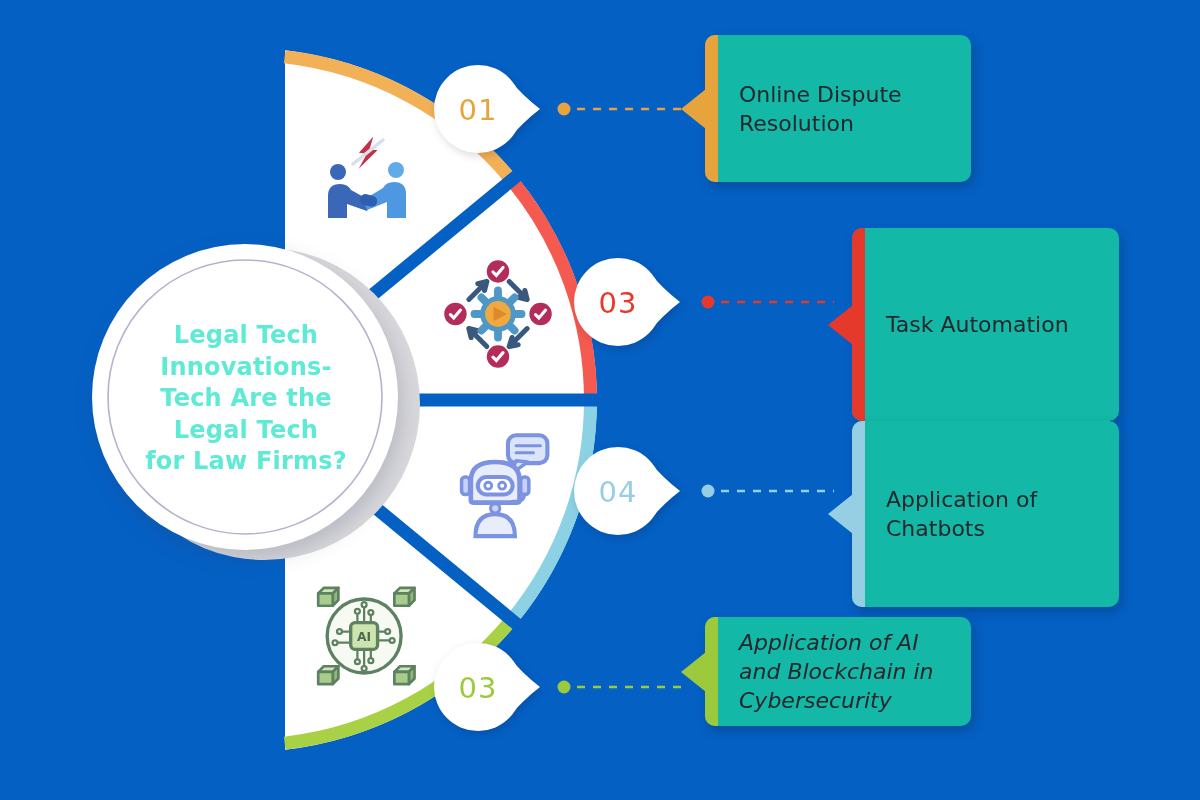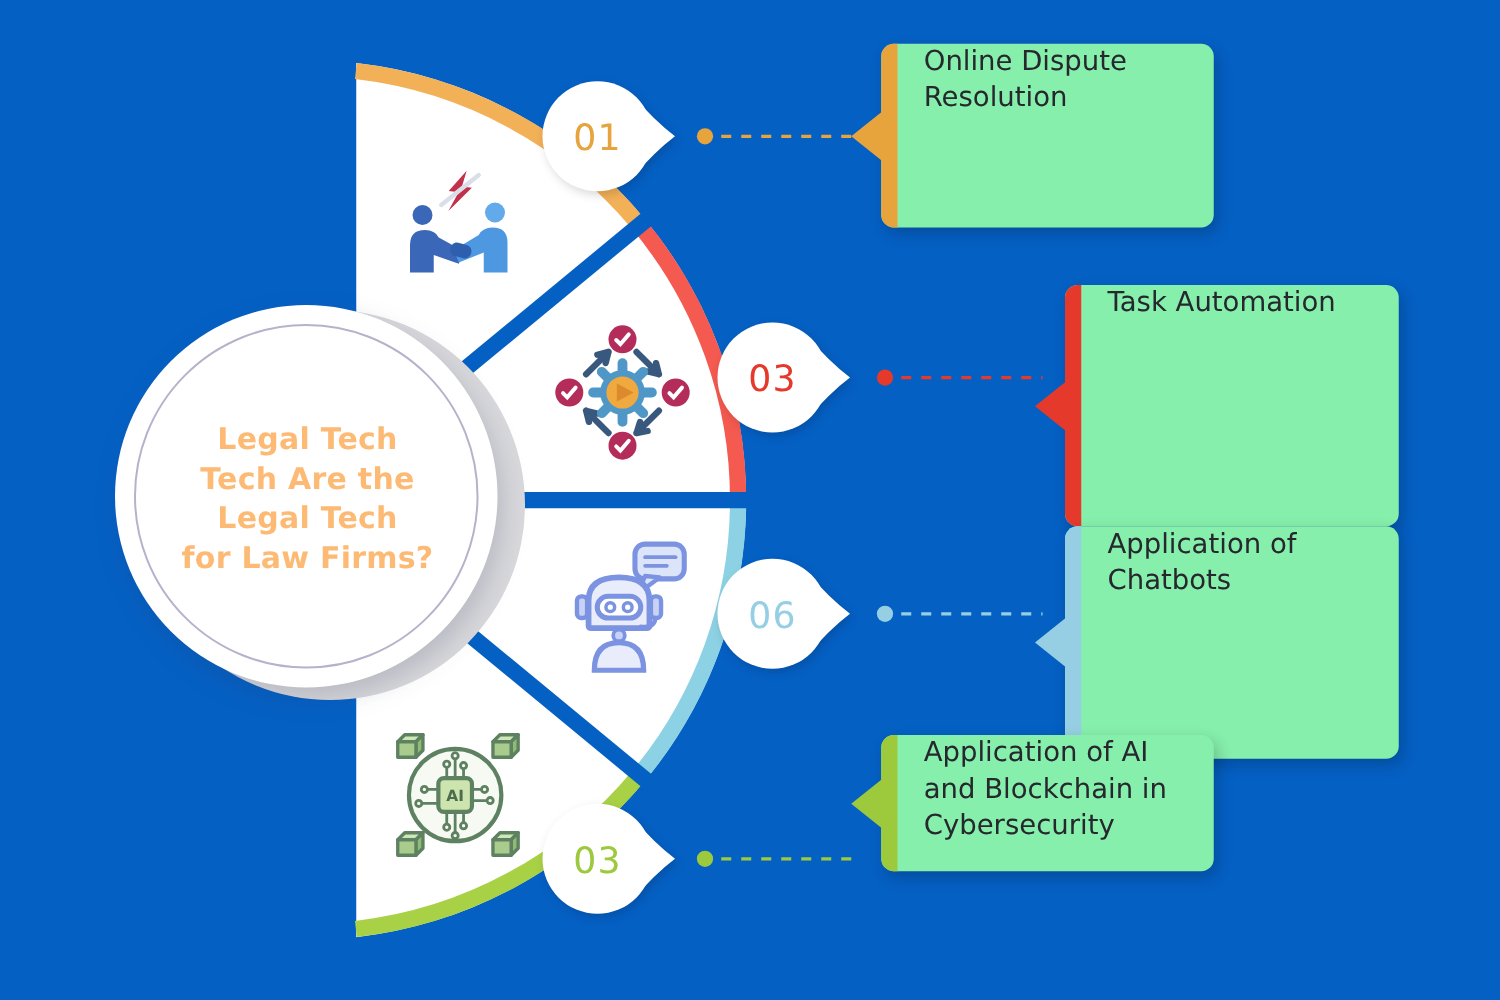--- a/index.html
+++ b/index.html
@@ -19,36 +19,36 @@
   .center-circle{fill:#ffffff;filter:drop-shadow(4px 8px 10px rgba(40,50,80,.18));}
   .center-ring{fill:none;stroke:#B6B2CC;stroke-width:1.6;}
   .bubble{fill:#ffffff;filter:drop-shadow(2px 3px 4px rgba(0,0,0,.15));}
   .dot{fill:var(--accent);}
   .dash{fill:none;stroke:var(--accent);stroke-width:2.6;stroke-dasharray:8 8;}
 
   
   .center-title{
     position:absolute;left:92px;top:244px;width:308px;height:310px;
     display:flex;flex-direction:column;align-items:center;justify-content:center;
-    text-align:center;color:#fdba74;font-weight:bold;font-size:24px;line-height:31.5px;
+    text-align:center;color:#5eead4;font-weight:bold;font-size:24px;line-height:31.5px;
     letter-spacing:.2px;
   }
   .center-title span{display:block;white-space:nowrap;}
 
   
   .num{
     position:absolute;transform:translate(-50%,-50%);
     font-size:29px;font-weight:normal;color:var(--accent);letter-spacing:1px;
   }
 
   
   .card{
-    position:absolute;background:#86efac;border-radius:10px;
+    position:absolute;background:#14b8a6;border-radius:10px;
     box-shadow:3px 5px 12px rgba(0,0,0,.20);
-    display:flex;align-items:flex-start;
+    display:flex;align-items:center;
   }
   .card-bar{position:absolute;left:0;top:0;bottom:0;width:13px;background:var(--accent);border-radius:10px 0 0 10px;}
   .card-tail{
     position:absolute;left:-24px;top:50%;transform:translateY(-50%);
     width:0;height:0;border-top:20px solid transparent;border-bottom:20px solid transparent;
     border-right:25px solid var(--accent);
   }
   .card-label{margin-left:34px;margin-right:16px;font-size:22px;line-height:29px;color:#26282E;font-weight:500;}
 
   .icon-box{position:absolute;}
@@ -99,28 +99,29 @@
     <circle class="dot" cx="564" cy="687" r="6.5" style="--accent: #9DC93D;"></circle>
 
     <line class="dash" x1="577" y1="109" x2="688" y2="109" style="--accent: #E7A33C;"></line>
     <line class="dash" x1="721" y1="302" x2="834" y2="302" style="--accent: #E5392C;"></line>
     <line class="dash" x1="721" y1="491" x2="834" y2="491" style="--accent: #96CFE3;"></line>
     <line class="dash" x1="577" y1="687" x2="688" y2="687" style="--accent: #9DC93D;"></line>
   </svg>
 
   <div class="center-title">
     <span>Legal Tech</span>
+    <span>Innovations-</span>
     <span>Tech Are the</span>
     <span>Legal Tech</span>
     <span>for Law Firms?</span>
   </div>
 
   <div class="num" style="left: 478px; top: 110px; --accent: #E7A33C;">01</div>
   <div class="num" style="left: 618px; top: 303px; --accent: #E5392C;">03</div>
-  <div class="num" style="left: 618px; top: 492px; --accent: #96CFE3;">06</div>
+  <div class="num" style="left: 618px; top: 492px; --accent: #96CFE3;">04</div>
   <div class="num" style="left: 478px; top: 688px; --accent: #9DC93D;">03</div>
 
   <svg class="icon-box" style="left:314px;top:130px;" width="106" height="100" viewBox="0 0 100 100">
     <g>
       <path d="M54,6 L42,24 L50,24 L44,40 L60,19 L52,19 Z" fill="#C23049" transform="rotate(8 51 23)"></path>
       <line x1="36" y1="34" x2="66" y2="10" stroke="#D9DEE8" stroke-width="3.5" stroke-linecap="round"></line>
     </g>
     <g>
       <circle cx="21" cy="42" r="8" fill="#3A67B8"></circle>
       <path d="M11,88 V66 Q11,54 23,54 Q31,54 34,60 L54,71 L50,81 L30,74 V88 Z" fill="#3A67B8"></path>
@@ -250,19 +251,19 @@
     <div class="card-bar"></div>
     <div class="card-label">Task Automation</div>
   </div>
 
   <div class="card" style="left: 852px; top: 421px; width: 267px; height: 186px; --accent: #96CFE3;">
     <div class="card-tail"></div>
     <div class="card-bar"></div>
     <div class="card-label">Application of Chatbots</div>
   </div>
 
-  <div class="card" style="left: 705px; top: 588px; width: 266px; height: 109px; --accent: #9DC93D;">
+  <div class="card" style="left: 705px; top: 617px; width: 266px; height: 109px; font-style: italic; --accent: #9DC93D;">
     <div class="card-tail"></div>
     <div class="card-bar"></div>
     <div class="card-label">Application of AI and Blockchain in Cybersecurity</div>
   </div>
 
 </div>
 
 </body></html>

